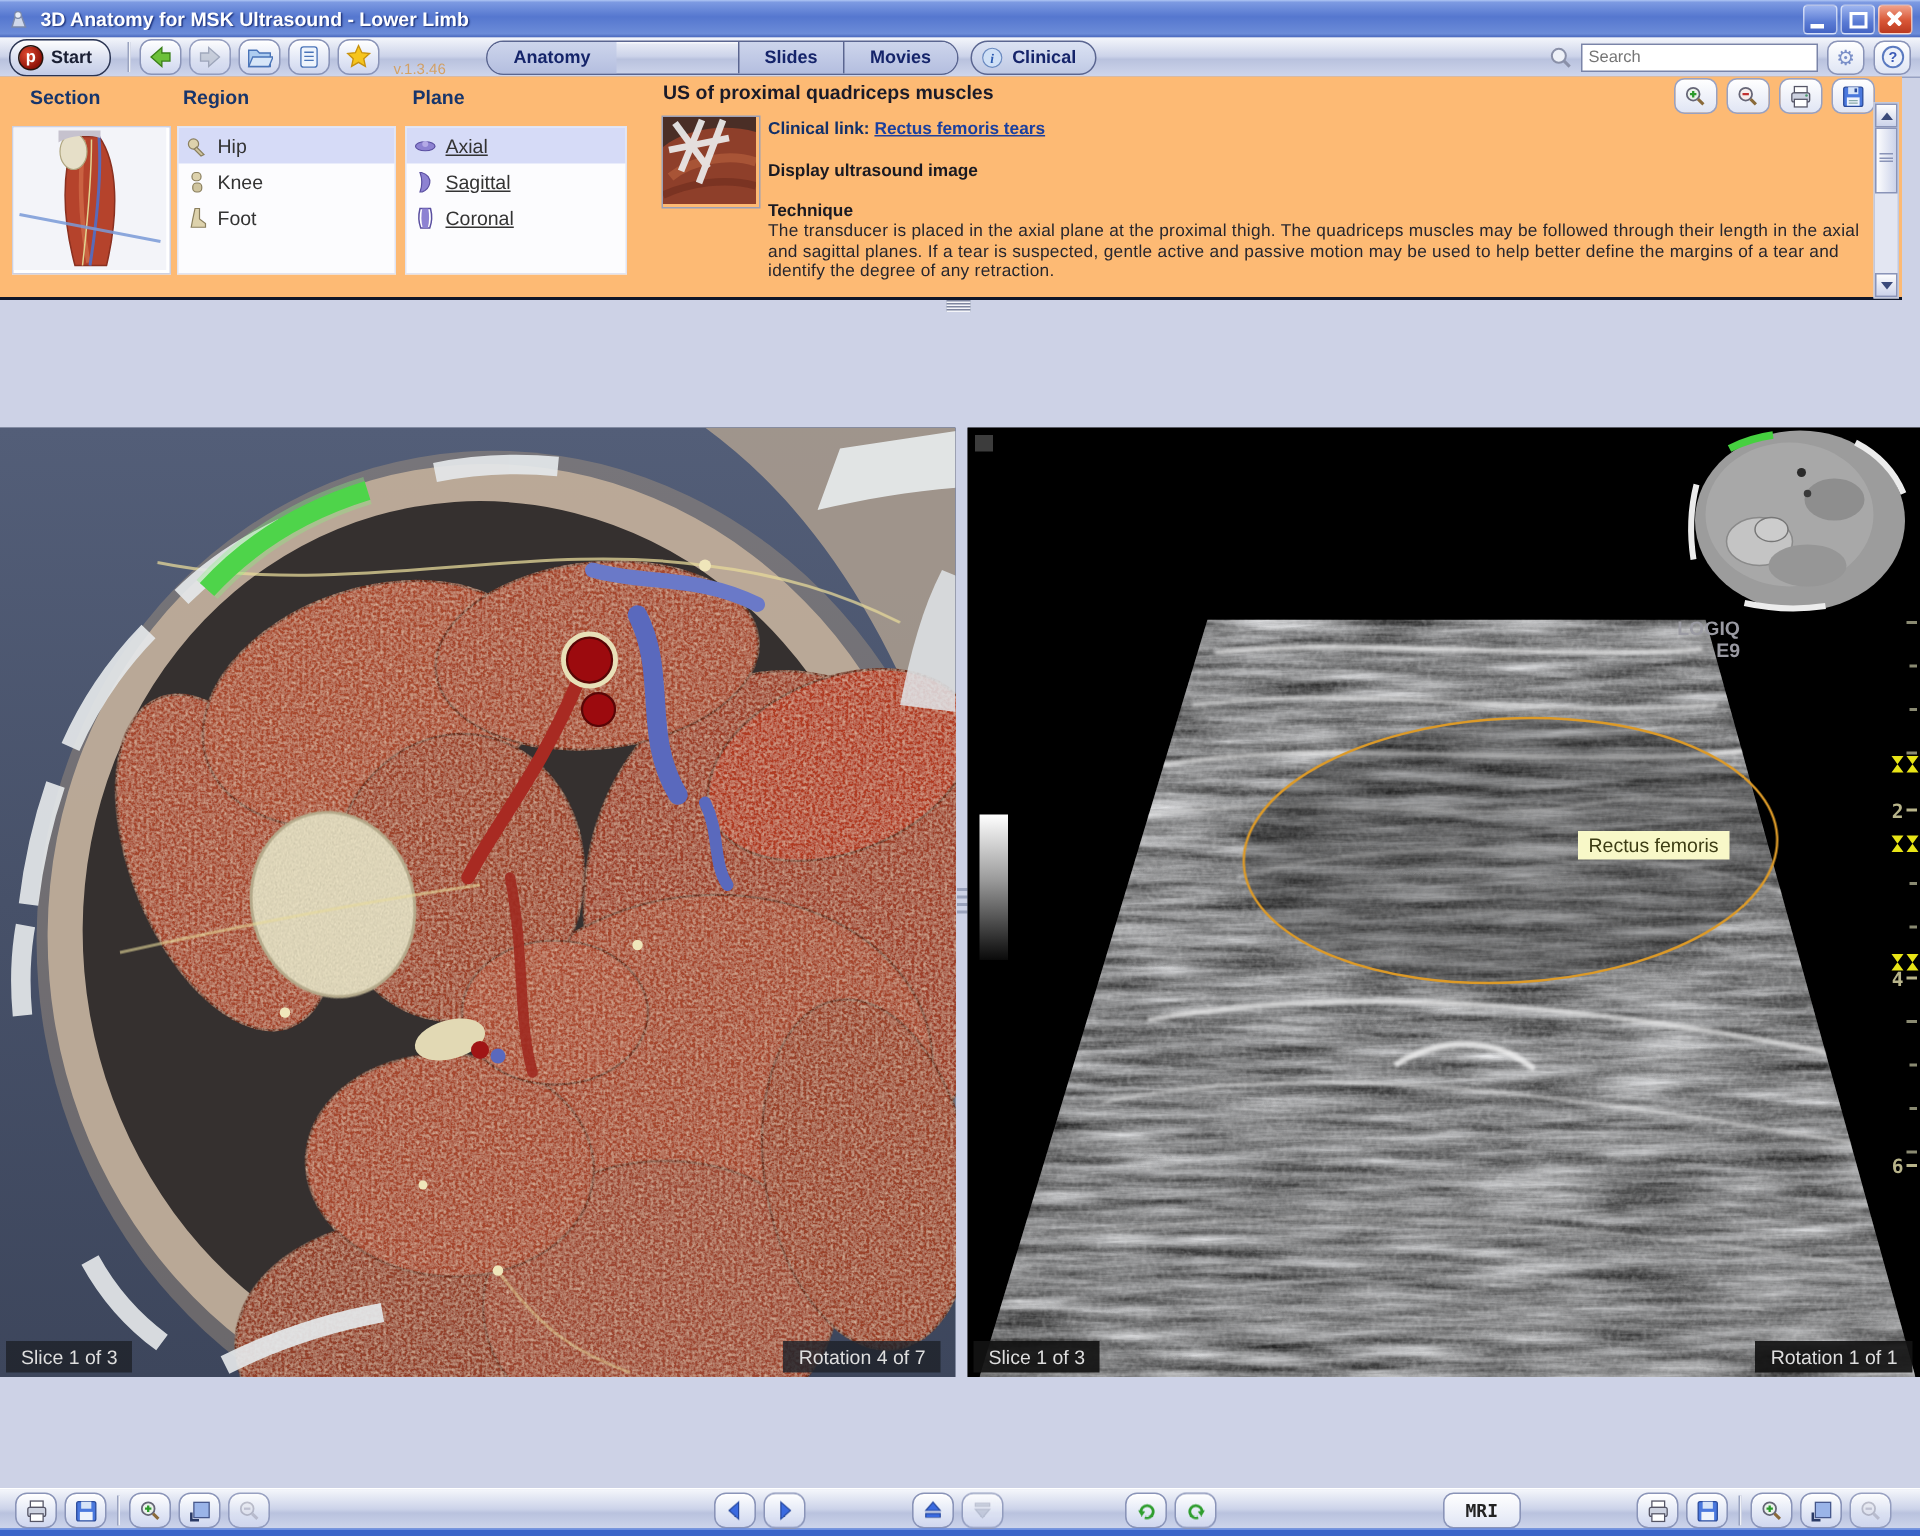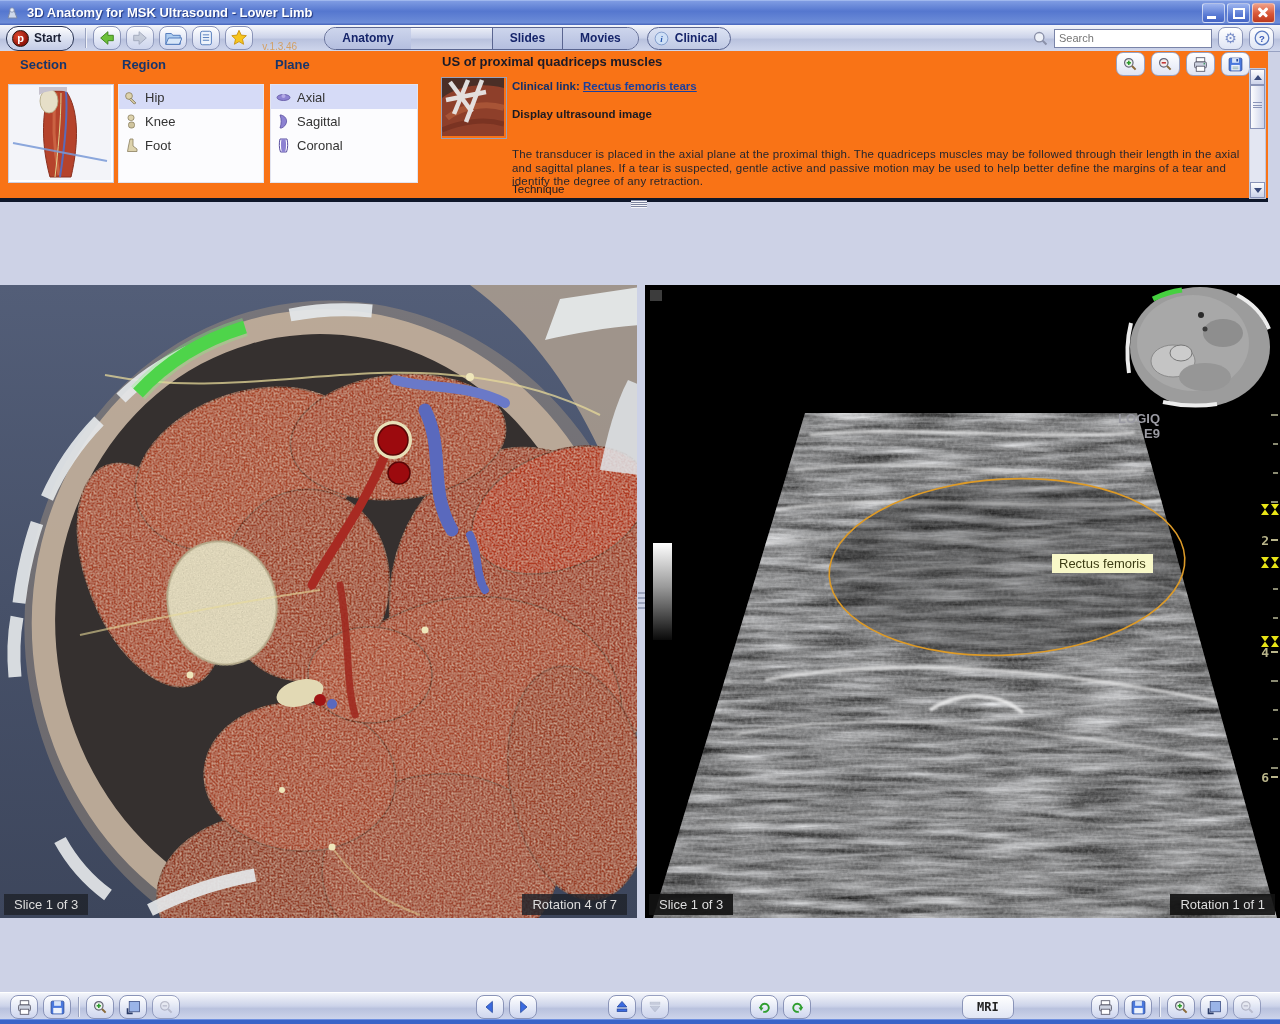--- a/index.html
+++ b/index.html
@@ -50,44 +50,44 @@
     background:linear-gradient(#dbe2f3,#bfc9e4);cursor:pointer;}
   .spacer{flex:1;}
   .search-wrap{display:flex;align-items:center;gap:5px;}
   .search-input{width:148px;height:17px;border:1px solid #7a84a8;font-size:11px;padding:0 4px;
     font-family:"Liberation Sans",sans-serif;color:#333;background:#fff;}
   .roundbtn{width:23px;height:21px;border:1px solid #8a94b8;border-radius:7px;margin-left:6px;
     background:linear-gradient(#ffffff,#dfe5f4);display:flex;align-items:center;justify-content:center;cursor:pointer;}
   .gear-glyph{font-size:14px;color:#7a8fc8;line-height:1;}
 
   
-  .top-panel{position:absolute;left:0;top:51px;right:12px;height:147px;background:#f97316;
-    border-bottom:4px solid #0f172a;}
+  .top-panel{position:absolute;left:0;top:51px;right:12px;height:147px;background:#fdba74;
+    border-bottom:2px solid #0f172a;}
   .col-header{position:absolute;top:6px;font-size:13px;font-weight:bold;color:#17356b;}
   .section-thumb{position:absolute;left:8px;top:33px;width:104px;height:97px;background:#fff;
     border:1px solid #ccd0e2;cursor:pointer;}
   .list{position:absolute;top:33px;height:97px;background:#fcfcfe;border:1px solid #e2e4f0;
     font-size:13px;color:#333;}
   .region-list{left:118px;width:144px;}
-  .plane-list{left:270px;width:146px;}
+  .plane-list{left:270px;width:146px;text-decoration:underline;}
   .list-item{height:24px;display:flex;align-items:center;gap:6px;padding-left:5px;cursor:pointer;}
   .list-item.selected{background:#d6dbf7;}
   .li-icon{width:15px;height:15px;flex:0 0 15px;}
 
   .info-panel{position:absolute;left:434px;top:0;right:0;height:147px;}
   .info-title{position:absolute;left:8px;top:3px;font-size:13px;font-weight:bold;color:#1a1a28;}
   .info-tools{position:absolute;right:18px;top:1px;display:flex;}
   .itool{width:27px;height:22px;border:1px solid #98a1c2;border-radius:7px;margin-left:6px;
     background:linear-gradient(#ffffff,#e0e5f4);display:flex;align-items:center;justify-content:center;cursor:pointer;}
   .info-thumb{position:absolute;left:7px;top:26px;width:64px;height:60px;border:1px solid #9aa0b8;cursor:pointer;}
   .info-body{position:absolute;left:78px;top:26px;right:24px;font-size:11.5px;color:#26262e;}
   .iline1{position:absolute;left:0;top:3px;font-weight:bold;color:#12306a;font-size:11.5px;}
   .iline1 a{color:#1b3f9e;text-decoration:underline;cursor:pointer;}
   .iline2{position:absolute;left:0;top:31px;font-weight:bold;color:#1a1a22;}
-  .iline3{position:absolute;left:0;top:58px;font-weight:normal;color:#1a1a22;margin-top:48px;}
+  .iline3{position:absolute;left:0;top:58px;font-weight:bold;color:#1a1a22;}
   .ipara{position:absolute;left:0;top:71px;right:0;line-height:13.5px;letter-spacing:.2px;}
   .scrollbar{position:absolute;right:2px;top:17px;width:15px;height:129px;background:#e3e6f2;
     border:1px solid #c2c8dc;}
   .sbtn{position:absolute;left:0;width:13px;height:14px;background:linear-gradient(#fdfdfe,#ccd3ea);
     border:1px solid #8a94b8;display:flex;align-items:center;justify-content:center;cursor:pointer;}
   .sbtn.up{top:0;} .sbtn.down{bottom:0;}
   .tri-up{width:0;height:0;border-left:4px solid transparent;border-right:4px solid transparent;border-bottom:5px solid #3a4a7a;}
   .tri-down{width:0;height:0;border-left:4px solid transparent;border-right:4px solid transparent;border-top:5px solid #3a4a7a;}
   .sthumb{position:absolute;left:0;top:16px;width:13px;height:42px;border:1px solid #8a94b8;
     background:linear-gradient(90deg,#fdfdfe,#ccd3ea);cursor:pointer;}

